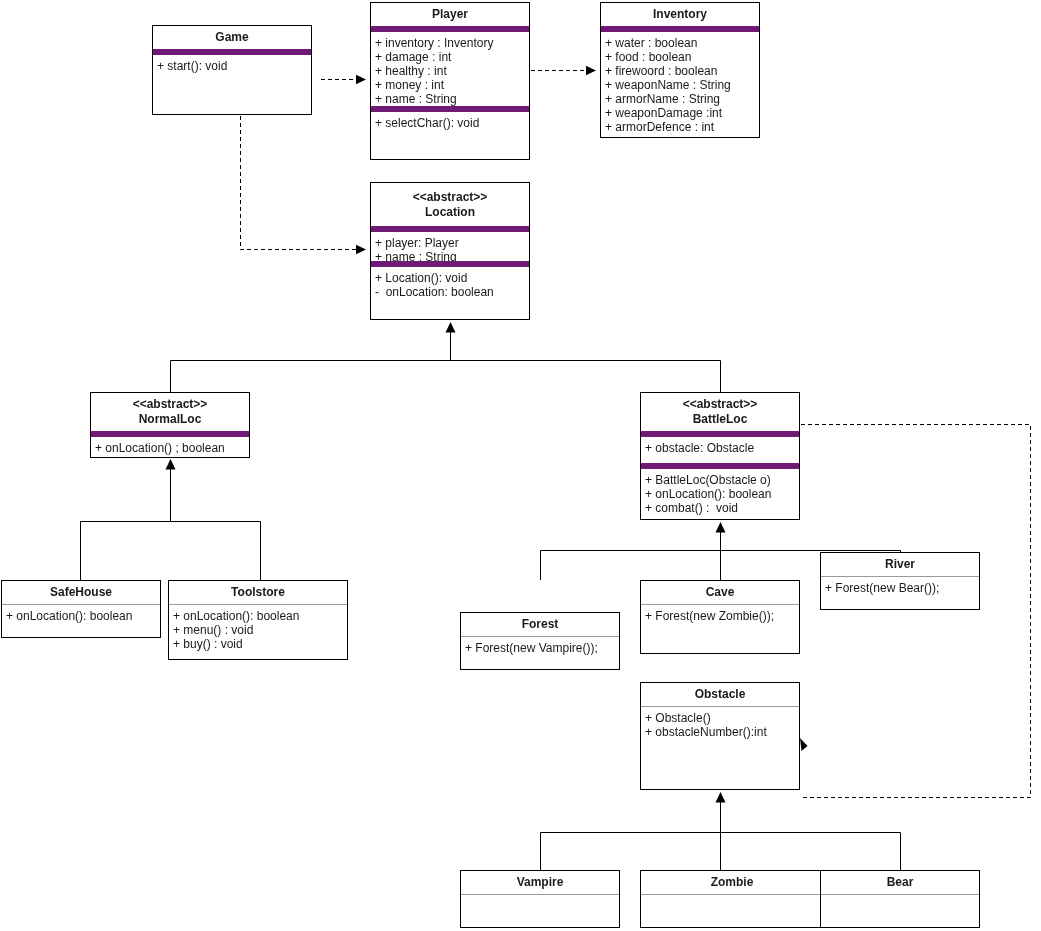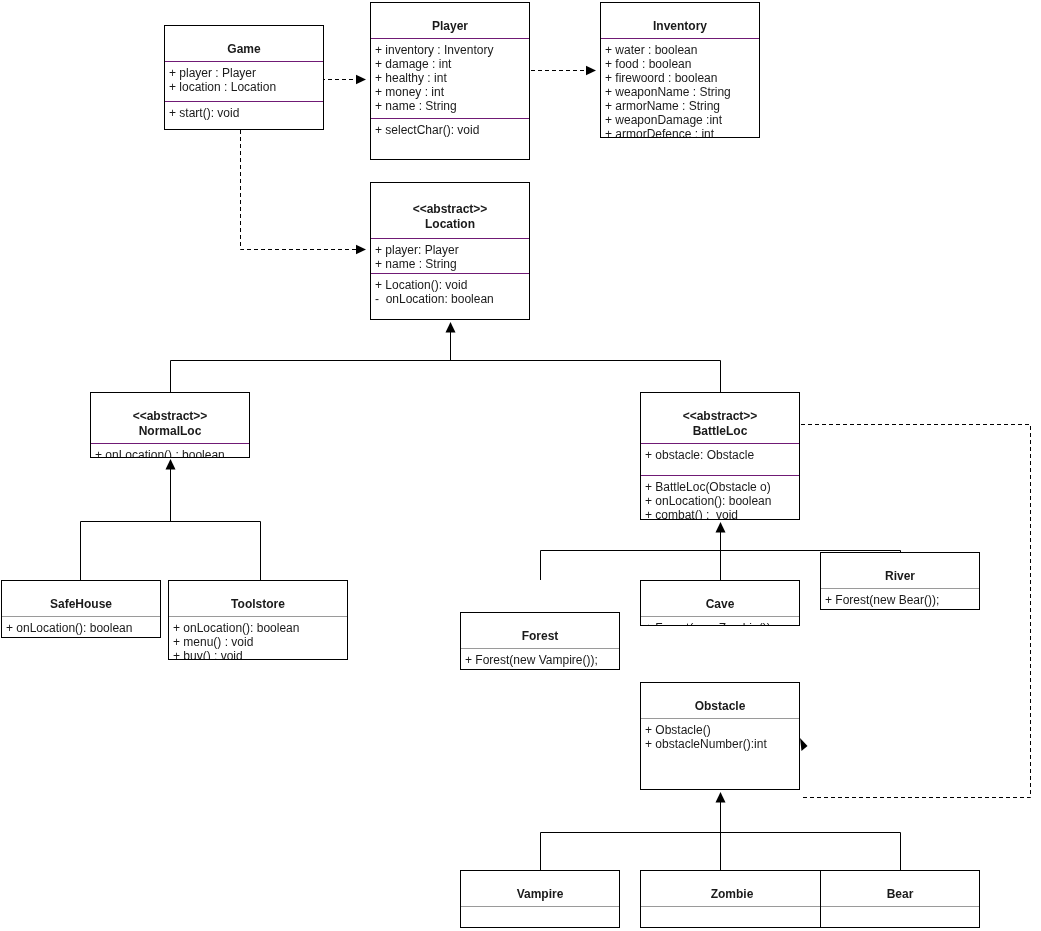--- a/index.html
+++ b/index.html
@@ -9,27 +9,27 @@
   }
   svg.wires { position:absolute; left:0; top:0; }
   .cls {
     position:absolute; box-sizing:border-box; background:#ffffff;
     border:1px solid #000000; display:flex; flex-direction:column;
     color:#1a1a1a;
   }
   .hdr {
     flex:0 0 auto; display:flex; flex-direction:column; justify-content:center;
     align-items:center; font-weight:bold; font-size:12px; line-height:15px;
-    text-align:center; overflow:hidden;margin-top:12px;
+    text-align:center; overflow:hidden;
   }
   .comp {
     box-sizing:border-box; padding:4px 4px 1px 4px; font-size:12px;
     line-height:14px; overflow:hidden;
   }
-  .cls.dark .comp { border-top:1px solid #701a75; }
+  .cls.dark .comp { border-top:6px solid #701a75; }
   .cls.lite .comp { border-top:1px solid #9a9a9a; }
   .ln { white-space:pre; }
 </style>
 </head>
 <body>
 
 <div id="canvas">
 
   <svg class="wires" width="1041" height="931">
     <defs>
@@ -50,28 +50,24 @@
     <path d="M540.5,870 L540.5,832.5 L900.5,832.5 L900.5,870" fill="none" stroke="#000"></path>
     <line x1="720.5" y1="870" x2="720.5" y2="794" stroke="#000" marker-end="url(#arr)"></line>
 
     <line x1="321" y1="79.5" x2="364" y2="79.5" stroke="#000" stroke-dasharray="4,3" marker-end="url(#arr)"></line>
     <line x1="531" y1="70.5" x2="594" y2="70.5" stroke="#000" stroke-dasharray="4,3" marker-end="url(#arr)"></line>
     <path d="M240.5,116 L240.5,249.5 L364,249.5" fill="none" stroke="#000" stroke-dasharray="4,3" marker-end="url(#arr)"></path>
     <path d="M801,424.5 L1030.5,424.5 L1030.5,797.5 L801,797.5" fill="none" stroke="#000" stroke-dasharray="4,3"></path>
     <polygon points="800,738 807.5,746 801.5,751" fill="#000"></polygon>
   </svg>
 
-  <div class="cls dark" style="left:164px;top:25px;width:160px;height:105px">
+  <div class="cls dark" style="left:152px;top:25px;width:160px;height:90px">
     <div class="hdr" style="height:23px">
       <span>Game</span>
     </div>
-    <div class="comp" style="height:40px">
-        <div class="ln">+ player : Player</div>
-        <div class="ln">+ location : Location</div>
-      </div>
     <div class="comp" style="flex:1">
         <div class="ln">+ start(): void</div>
       </div>
   </div>
 
   <div class="cls dark" style="left:370px;top:2px;width:160px;height:158px">
     <div class="hdr" style="height:23px">
       <span>Player</span>
     </div>
     <div class="comp" style="height:80px">
@@ -163,21 +159,21 @@
 
   <div class="cls lite" style="left:460px;top:612px;width:160px;height:58px">
     <div class="hdr" style="height:23px">
       <span>Forest</span>
     </div>
     <div class="comp" style="flex:1">
         <div class="ln">+ Forest(new Vampire());</div>
       </div>
   </div>
 
-  <div class="cls lite" style="left:640px;top:580px;width:160px;height:46px">
+  <div class="cls lite" style="left:640px;top:580px;width:160px;height:74px">
     <div class="hdr" style="height:23px">
       <span>Cave</span>
     </div>
     <div class="comp" style="flex:1">
         <div class="ln">+ Forest(new Zombie());</div>
       </div>
   </div>
 
   <div class="cls lite" style="left:820px;top:552px;width:160px;height:58px">
     <div class="hdr" style="height:23px">

